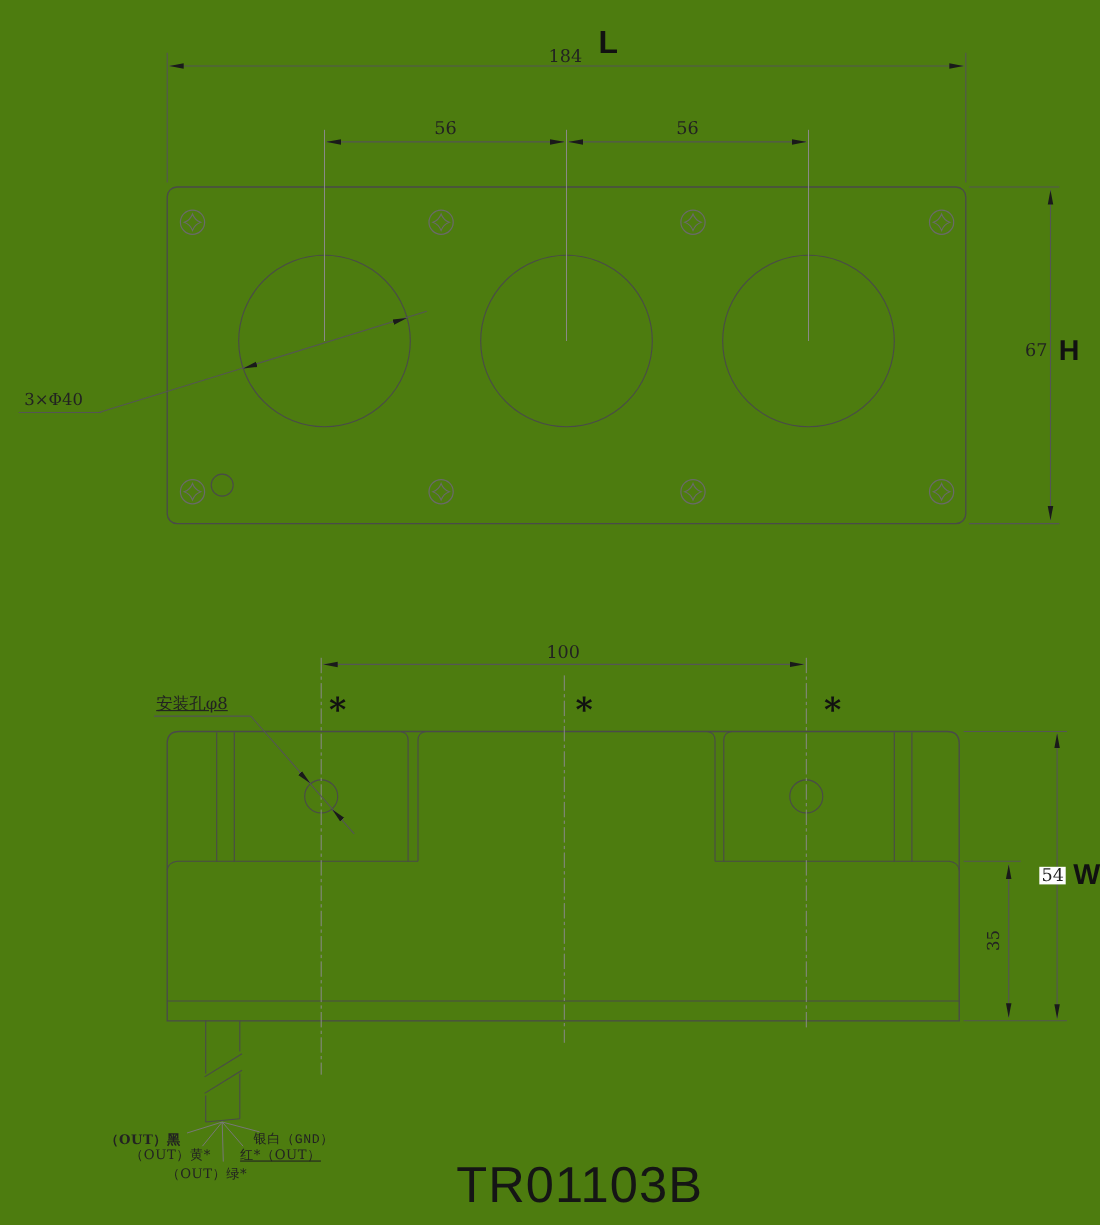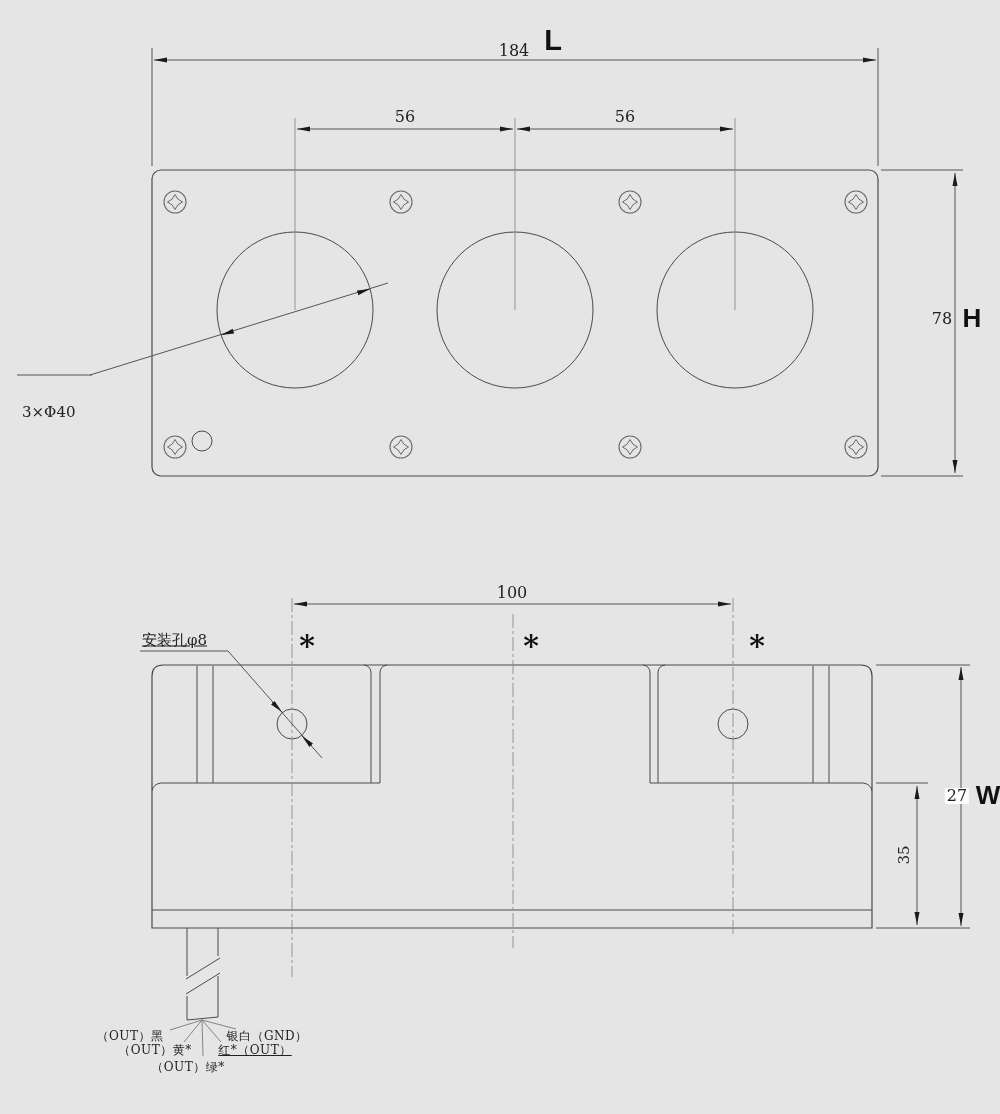--- a/index.html
+++ b/index.html
@@ -1,17 +1,17 @@
 <!DOCTYPE html>
 <html><head>
 <meta charset="utf-8">
 <style>
   html,body{margin:0;padding:0;background:#ffffff;}
   #sheet{
-    position:relative;width:1000px;height:1114px;background:#e5e5e5;
+    position:relative;width:1000px;height:1114px;background:#4d7c0f;
     font-family:"DejaVu Serif", serif;color:#1c1c1c;overflow:hidden;
   }
   #linework{position:absolute;left:0;top:0;}
   .lbl{position:absolute;transform:translate(-50%,-50%);white-space:nowrap;line-height:1;}
   .dimtxt{font-size:16px;color:#222;}
   .bigsym{font-family:"Liberation Sans", sans-serif;font-weight:600;font-size:29px;color:#111;}
   .bigsym.med{font-size:26px;}
   .notetxt{font-size:15px;color:#222;}
   .left-anchor{transform:translate(0,-50%);}
   .star{font-size:30px;font-weight:bold;color:#111;font-family:"DejaVu Serif",serif;}
@@ -156,34 +156,35 @@
       <line x1="202" y1="1020" x2="203" y2="1056"></line>
       <line x1="202" y1="1020" x2="221" y2="1042"></line>
       <line x1="202" y1="1020" x2="236" y2="1029"></line>
     </g>
   </svg>
 
   <span class="lbl dimtxt" style="left:514px;top:51px;">184</span>
   <span class="lbl bigsym" style="left:553px;top:40px;">L</span>
   <span class="lbl dimtxt" style="left:405px;top:117px;">56</span>
   <span class="lbl dimtxt" style="left:625px;top:117px;">56</span>
-  <span class="lbl dimtxt" style="left:942px;top:319px;">78</span>
+  <span class="lbl dimtxt" style="left:942px;top:319px;">67</span>
   <span class="lbl bigsym med" style="left:972px;top:318px;">H</span>
-  <span class="lbl notetxt left-anchor" style="left:22px;top:364px;margin-top:48px;">3×Φ40</span>
+  <span class="lbl notetxt left-anchor" style="left:22px;top:364px;">3×Φ40</span>
 
   <span class="lbl dimtxt" style="left:512px;top:593px;">100</span>
   <span class="lbl notetxt left-anchor" style="left:142px;top:640px;text-decoration:underline;">安装孔φ8</span>
 
   <span class="lbl star" style="left:307px;top:646px;">*</span>
   <span class="lbl star" style="left:531px;top:646px;">*</span>
   <span class="lbl star" style="left:757px;top:646px;">*</span>
 
-  <span class="lbl dimtxt chip" style="left:957px;top:796px;">27</span>
+  <span class="lbl dimtxt chip" style="left:957px;top:796px;">54</span>
   <span class="lbl bigsym med" style="left:988px;top:795px;">W</span>
   <span class="lbl dimtxt rot90" style="left:904px;top:855px;font-size:15px;">35</span>
 
-  <span class="lbl wire" style="left:130px;top:1036px;">（OUT）黑</span>
+  <span class="lbl wire" style="left:130px;top:1036px;font-weight:bold;">（OUT）黑</span>
   <span class="lbl wire" style="left:155px;top:1050px;">（OUT）黄*</span>
   <span class="lbl wire" style="left:188px;top:1067px;text-align:center;">（OUT）绿*</span>
-  <span class="lbl wire" style="left:267px;top:1036px;">银白（GND）</span>
+  <span class="lbl wire" style="left:267px;top:1036px;font-family:Liberation Mono, monospace;">银白（GND）</span>
   <span class="lbl wire" style="left:255px;top:1050px;text-decoration:underline;">红*（OUT）</span>
 
+  <div id="title-block">TR01103B</div>
 </div>
 
 </body></html>

